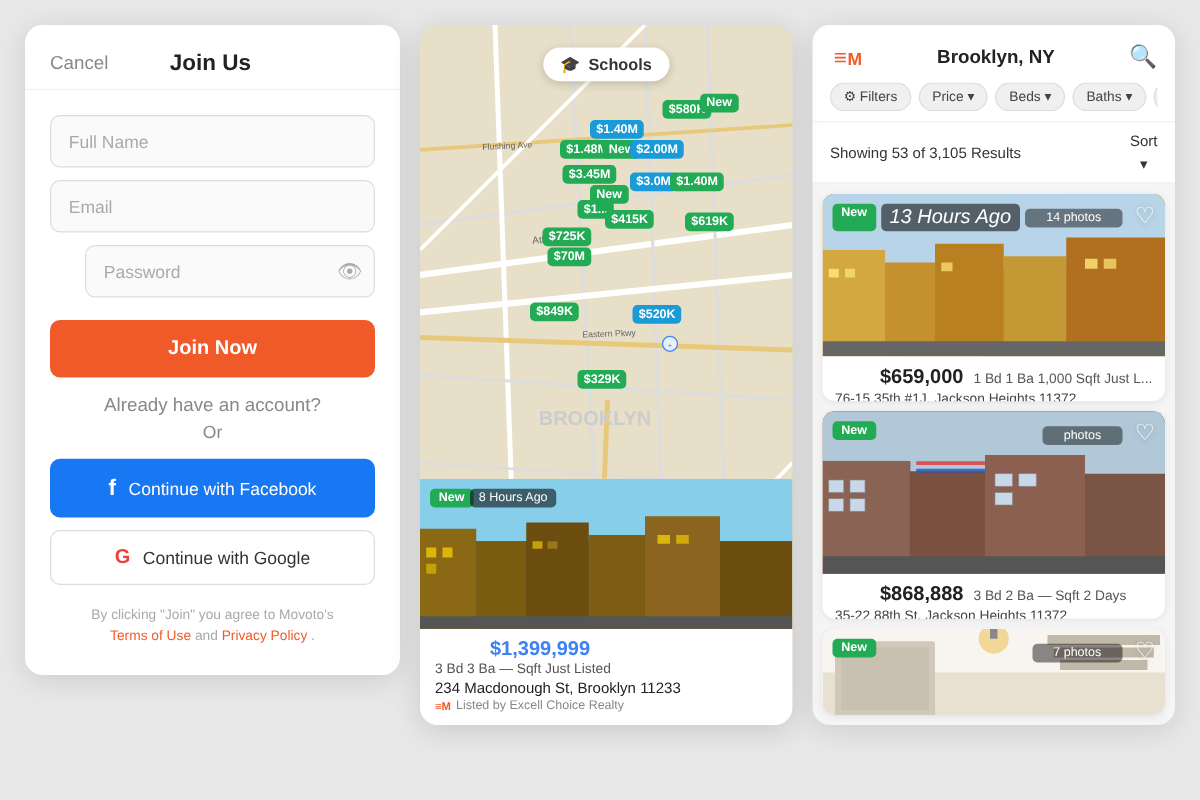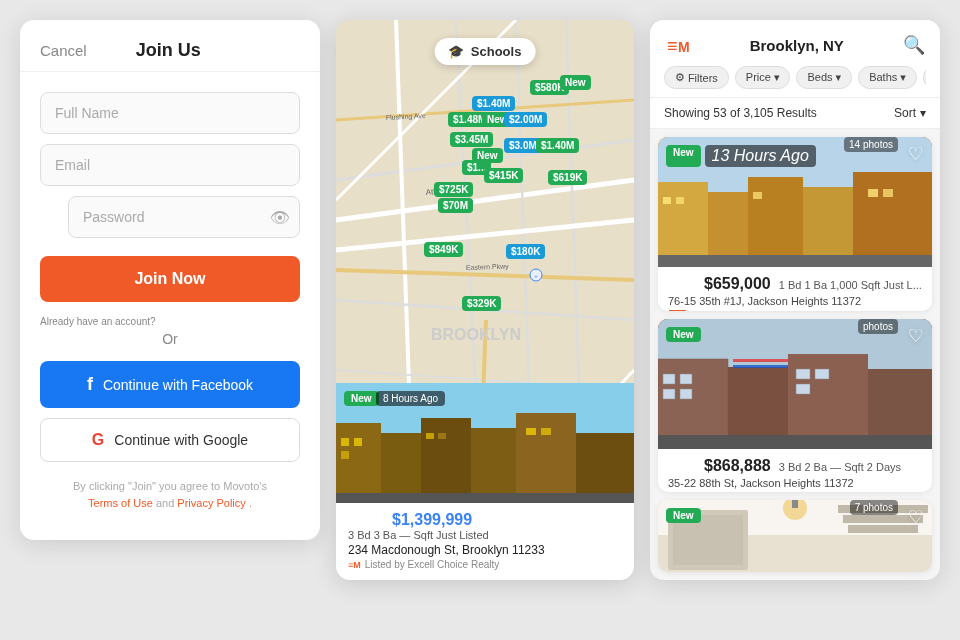--- a/index.html
+++ b/index.html
@@ -91,23 +91,23 @@
       border: none;
       border-radius: 8px;
       padding: 14px;
       font-size: 16px;
       font-weight: 600;
       cursor: pointer;
       margin-top: 8px;
       margin-bottom: 14px;
     }
     .already-account {
-      text-align: left;
+      text-align: center;
       color: #888;
-      font-size: 10px;
+      font-size: 15px;
       margin-bottom: 4px;
     }
     .or-divider {
       text-align: center;
       color: #888;
       font-size: 14px;
       margin-bottom: 14px;
     }
     .btn-facebook {
       width: 100%;
@@ -343,20 +343,21 @@
       font-weight: 400;
     }
     .sort-btn {
       display: flex;
       align-items: center;
       gap: 4px;
       font-size: 12px;
       color: #333;
       cursor: pointer;
       font-weight: 500;
+      flex-direction: column;
     }
     .listings-scroll {
       overflow-y: auto;
       flex: 1;
       padding: 8px;
       display: flex;
       flex-direction: column;
       gap: 8px;
     }
     .listing-card {
@@ -392,26 +393,26 @@
     .listing-time-badge {
       background: rgba(0,0,0,0.55);
       color: #fff;
       font-size: 16px;
       padding: 2px 7px;
       border-radius: 4px;
       font-style: italic;
     }
     .listing-photos-count {
       position: absolute;
-      top: 0;
+      top: 12px;
       right: 34px;
       background: rgba(0,0,0,0.45);
       color: #fff;
       font-size: 10px;
-      padding: 2px 5px;
+      padding: 2px 17px;
       border-radius: 4px;
     }
     .listing-heart {
       position: absolute;
       top: 6px;
       right: 8px;
       color: #fff;
       font-size: 18px;
       cursor: pointer;
       filter: drop-shadow(0 1px 2px rgba(0,0,0,0.3));
@@ -560,21 +561,21 @@
       <div class="price-tag new" style="top:112px;left:114px;">$3.45M</div>
       <div class="price-tag" style="top:118px;left:168px;">$3.0M</div>
       <div class="price-tag new" style="top:118px;left:200px;">$1.40M</div>
       <div class="price-tag new" style="top:128px;left:136px;">New</div>
       <div class="price-tag new" style="top:140px;left:126px;">$1...</div>
       <div class="price-tag new" style="top:148px;left:148px;">$415K</div>
       <div class="price-tag new" style="top:162px;left:98px;">$725K</div>
       <div class="price-tag new" style="top:150px;left:212px;">$619K</div>
       <div class="price-tag new" style="top:178px;left:102px;">$70M</div>
       <div class="price-tag new" style="top:222px;left:88px;">$849K</div>
-      <div class="price-tag" style="top:224px;left:170px;">$180K</div>
+      <div class="price-tag" style="top:224px;left:170px;">$520K</div>
       <div class="price-tag new" style="top:276px;left:126px;">$329K</div>
 
       <div class="map-bottom-card">
         <div class="map-photo">
           
           <svg width="298" height="120" viewBox="0 0 298 120" xmlns="http://www.w3.org/2000/svg">
             <rect width="298" height="120" fill="#5a4a35"></rect>
 
             <rect width="298" height="50" fill="#87CEEB"></rect>
 

